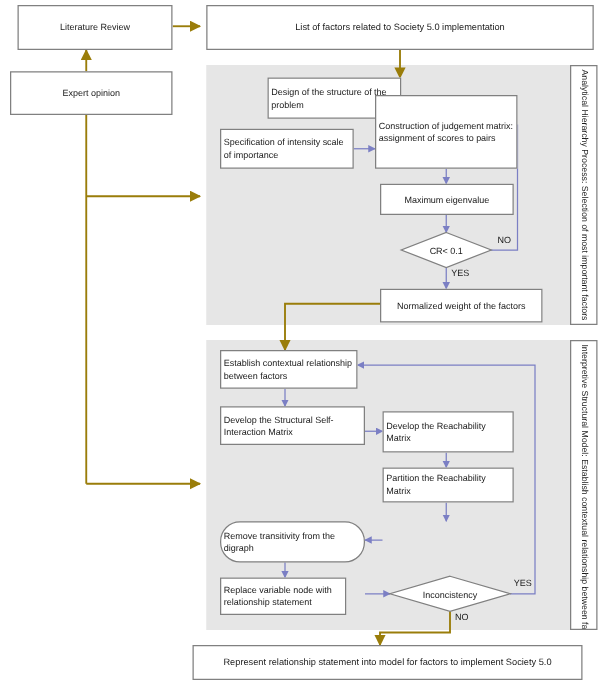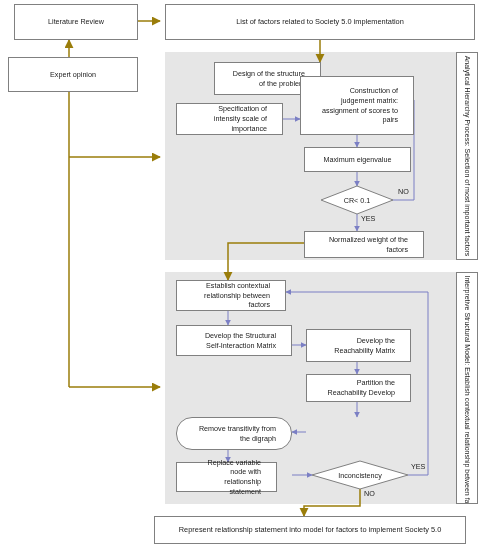--- a/index.html
+++ b/index.html
@@ -19,25 +19,25 @@
     background:#e6e6e6;
   }
   .node{
     position:absolute;
     box-sizing:border-box;
     background:#ffffff;
     border:1px solid #808080;
     display:flex;
     align-items:center;
     justify-content:center;
-    text-align:right;
+    text-align:left;
     font-size:7.2px;
     line-height:1.35;
     color:#1a1a1a;
-    padding:2px 15px;
+    padding:2px 2px;
   }
   .node.wide{font-size:7.4px;}
   .sideband{
     position:absolute;
     box-sizing:border-box;
     background:#ffffff;
     border:1px solid #808080;
     overflow:hidden;
   }
   .sideband span{
@@ -169,33 +169,33 @@
 
   <div class="node" style="left:304px;top:147px;width:107px;height:25px;">Maximum eigenvalue</div>
 
   <div class="diamond" style="left:321px;top:186px;width:72px;height:28px;">
     <span class="dlabel">CR&lt; 0.1</span>
   </div>
 
   <span class="edgelabel" style="left:398px;top:187px;">NO</span>
   <span class="edgelabel" style="left:361px;top:214px;">YES</span>
 
-  <div class="node" style="left:304px;top:231px;width:120px;height:27px;">Normalized weight of the factors</div>
+  <div class="node" style="left:304px;top:231px;width:130px;height:27px;">Normalized weight of the factors</div>
 
   <div class="sideband" style="left:456px;top:52px;width:22px;height:208px;">
     <span>Analytical Hierarchy Process: Selection of most important factors</span>
   </div>
 
   <div class="node" style="left:176px;top:280px;width:110px;height:31px;">Establish contextual relationship between factors</div>
 
   <div class="node" style="left:176px;top:325px;width:116px;height:31px;">Develop the Structural Self-Interaction Matrix</div>
 
   <div class="node" style="left:306px;top:329px;width:105px;height:33px;">Develop the Reachability Matrix</div>
 
-  <div class="node" style="left:306px;top:374px;width:105px;height:28px;">Partition the Reachability Develop</div>
+  <div class="node" style="left:306px;top:374px;width:105px;height:28px;">Partition the Reachability Matrix</div>
 
 
   <div class="node" style="left:176px;top:417px;width:116px;height:33px;border-radius:16px;">Remove transitivity from the digraph</div>
 
   <div class="node" style="left:176px;top:462px;width:101px;height:30px;">Replace variable node with relationship statement</div>
 
   <div class="diamond" style="left:312px;top:461px;width:96px;height:28px;">
     <span class="dlabel">Inconcistency</span>
   </div>
 

